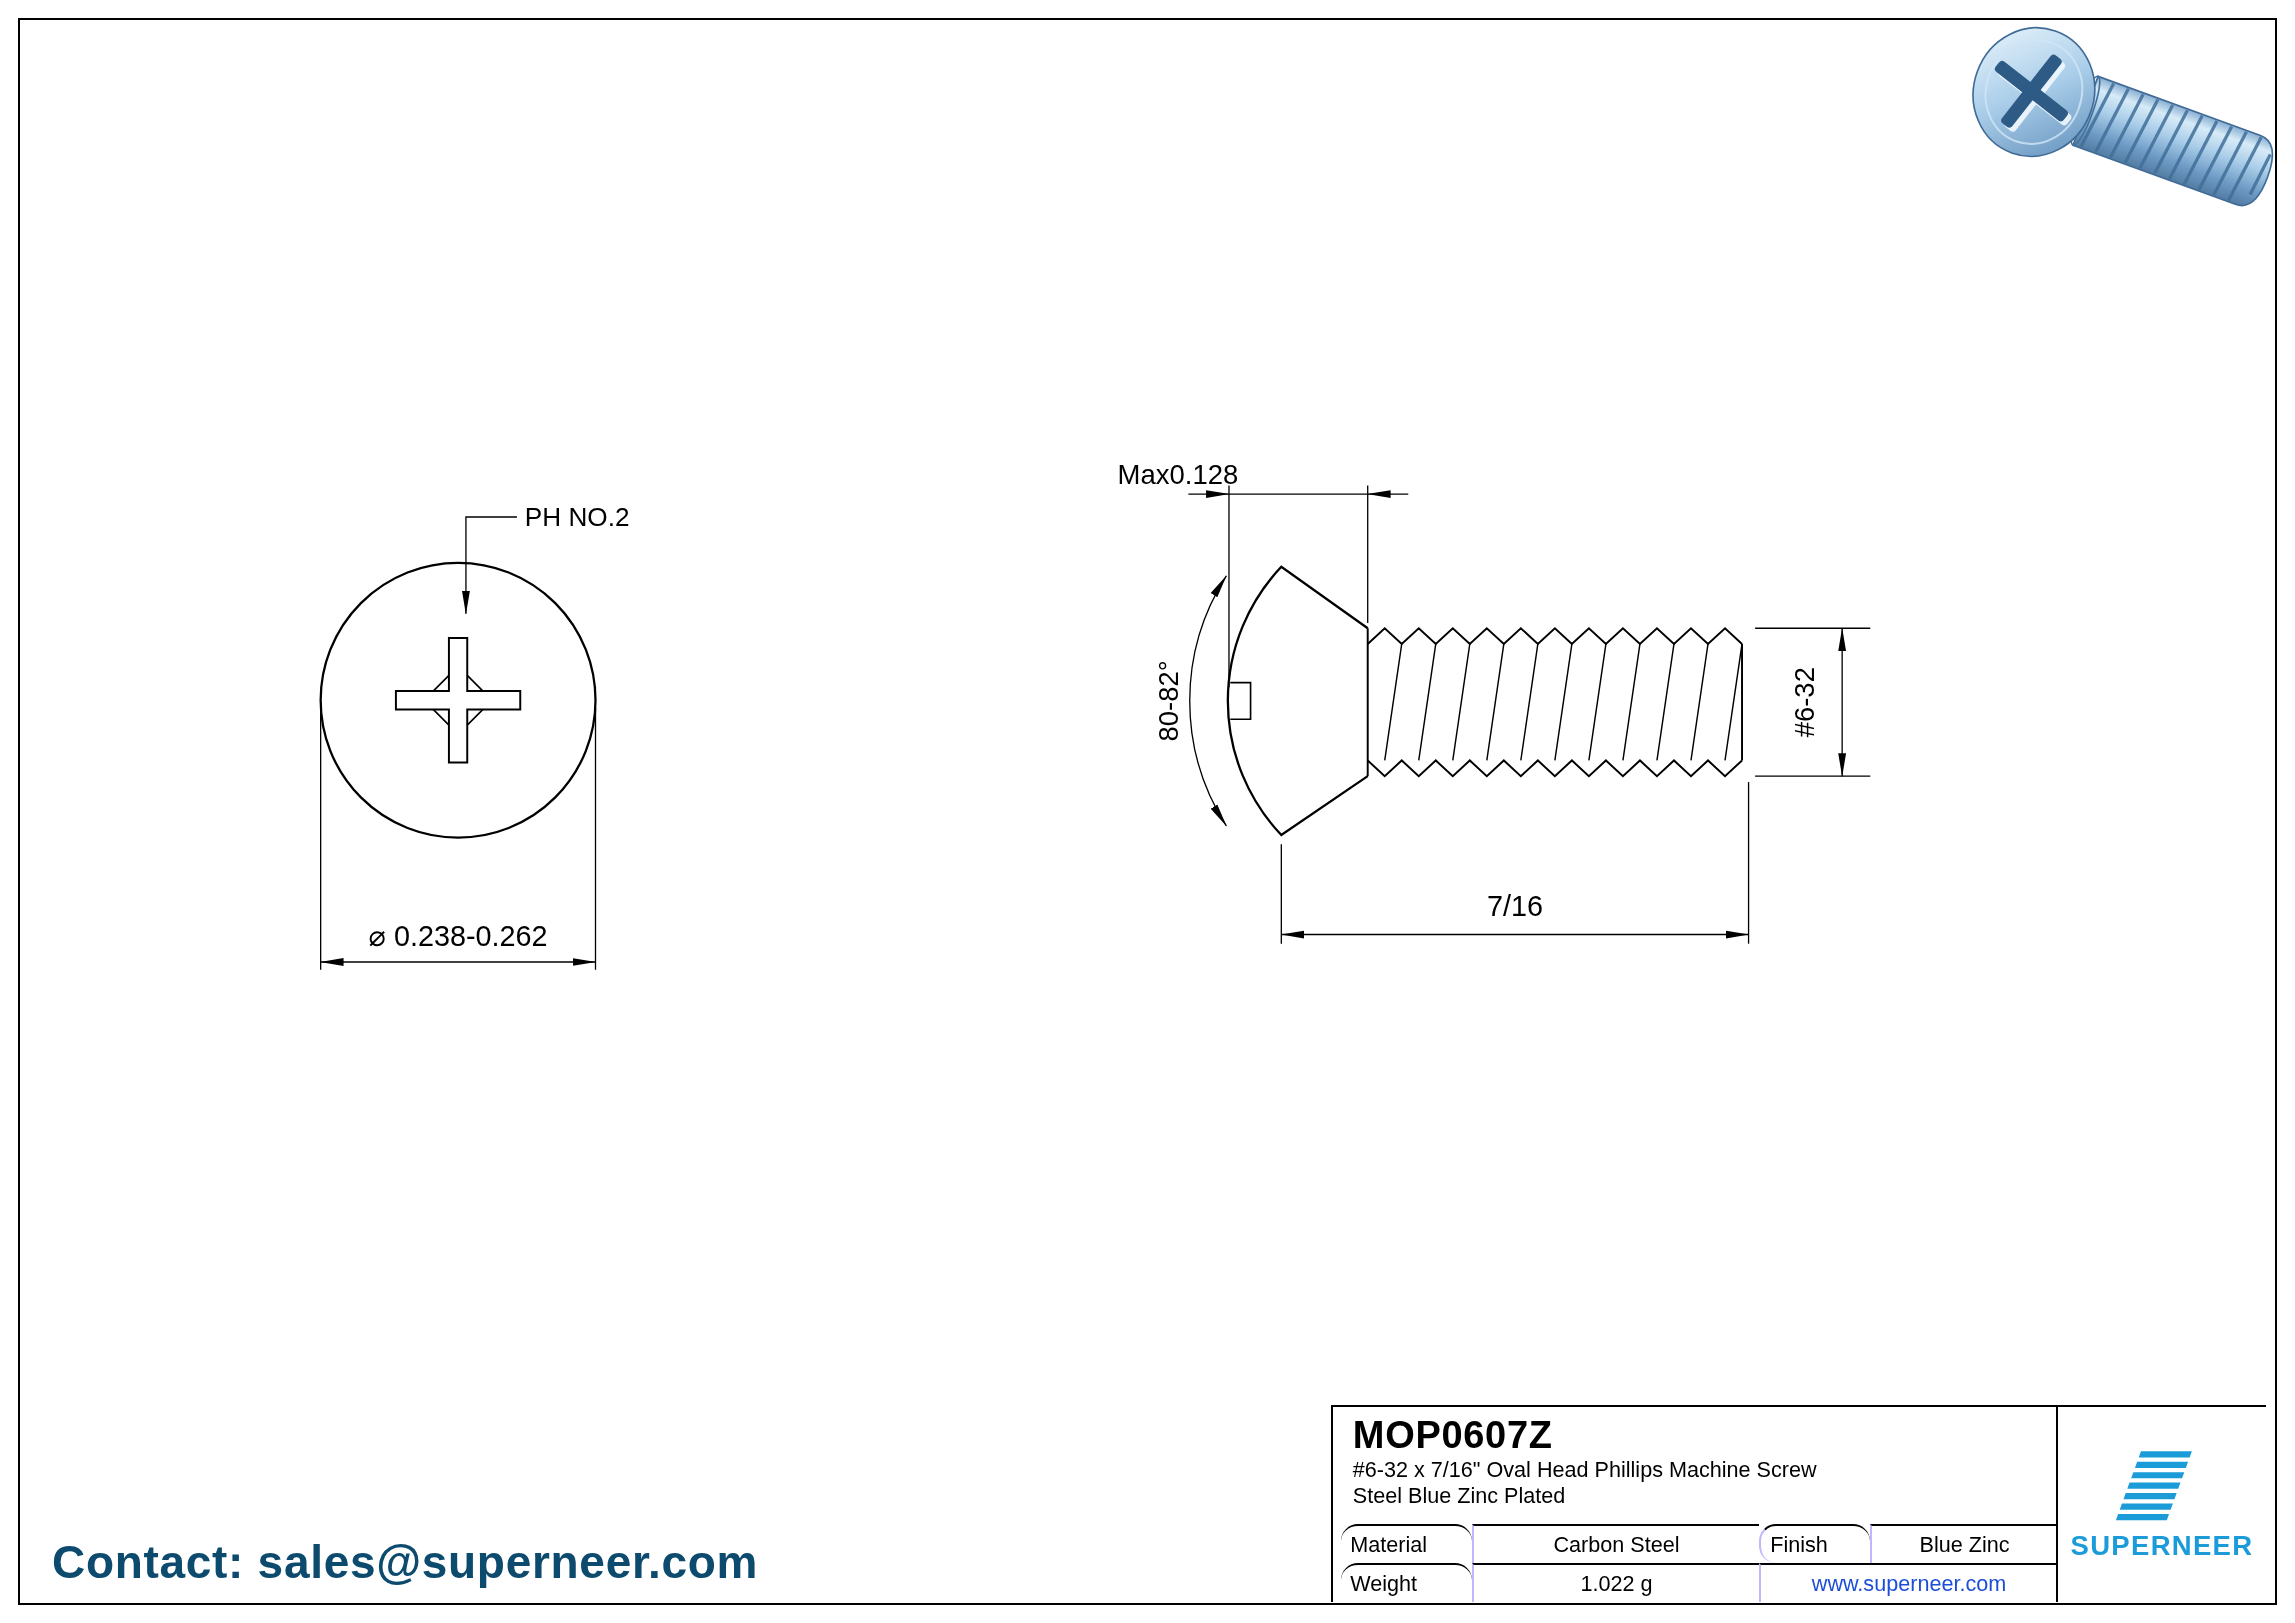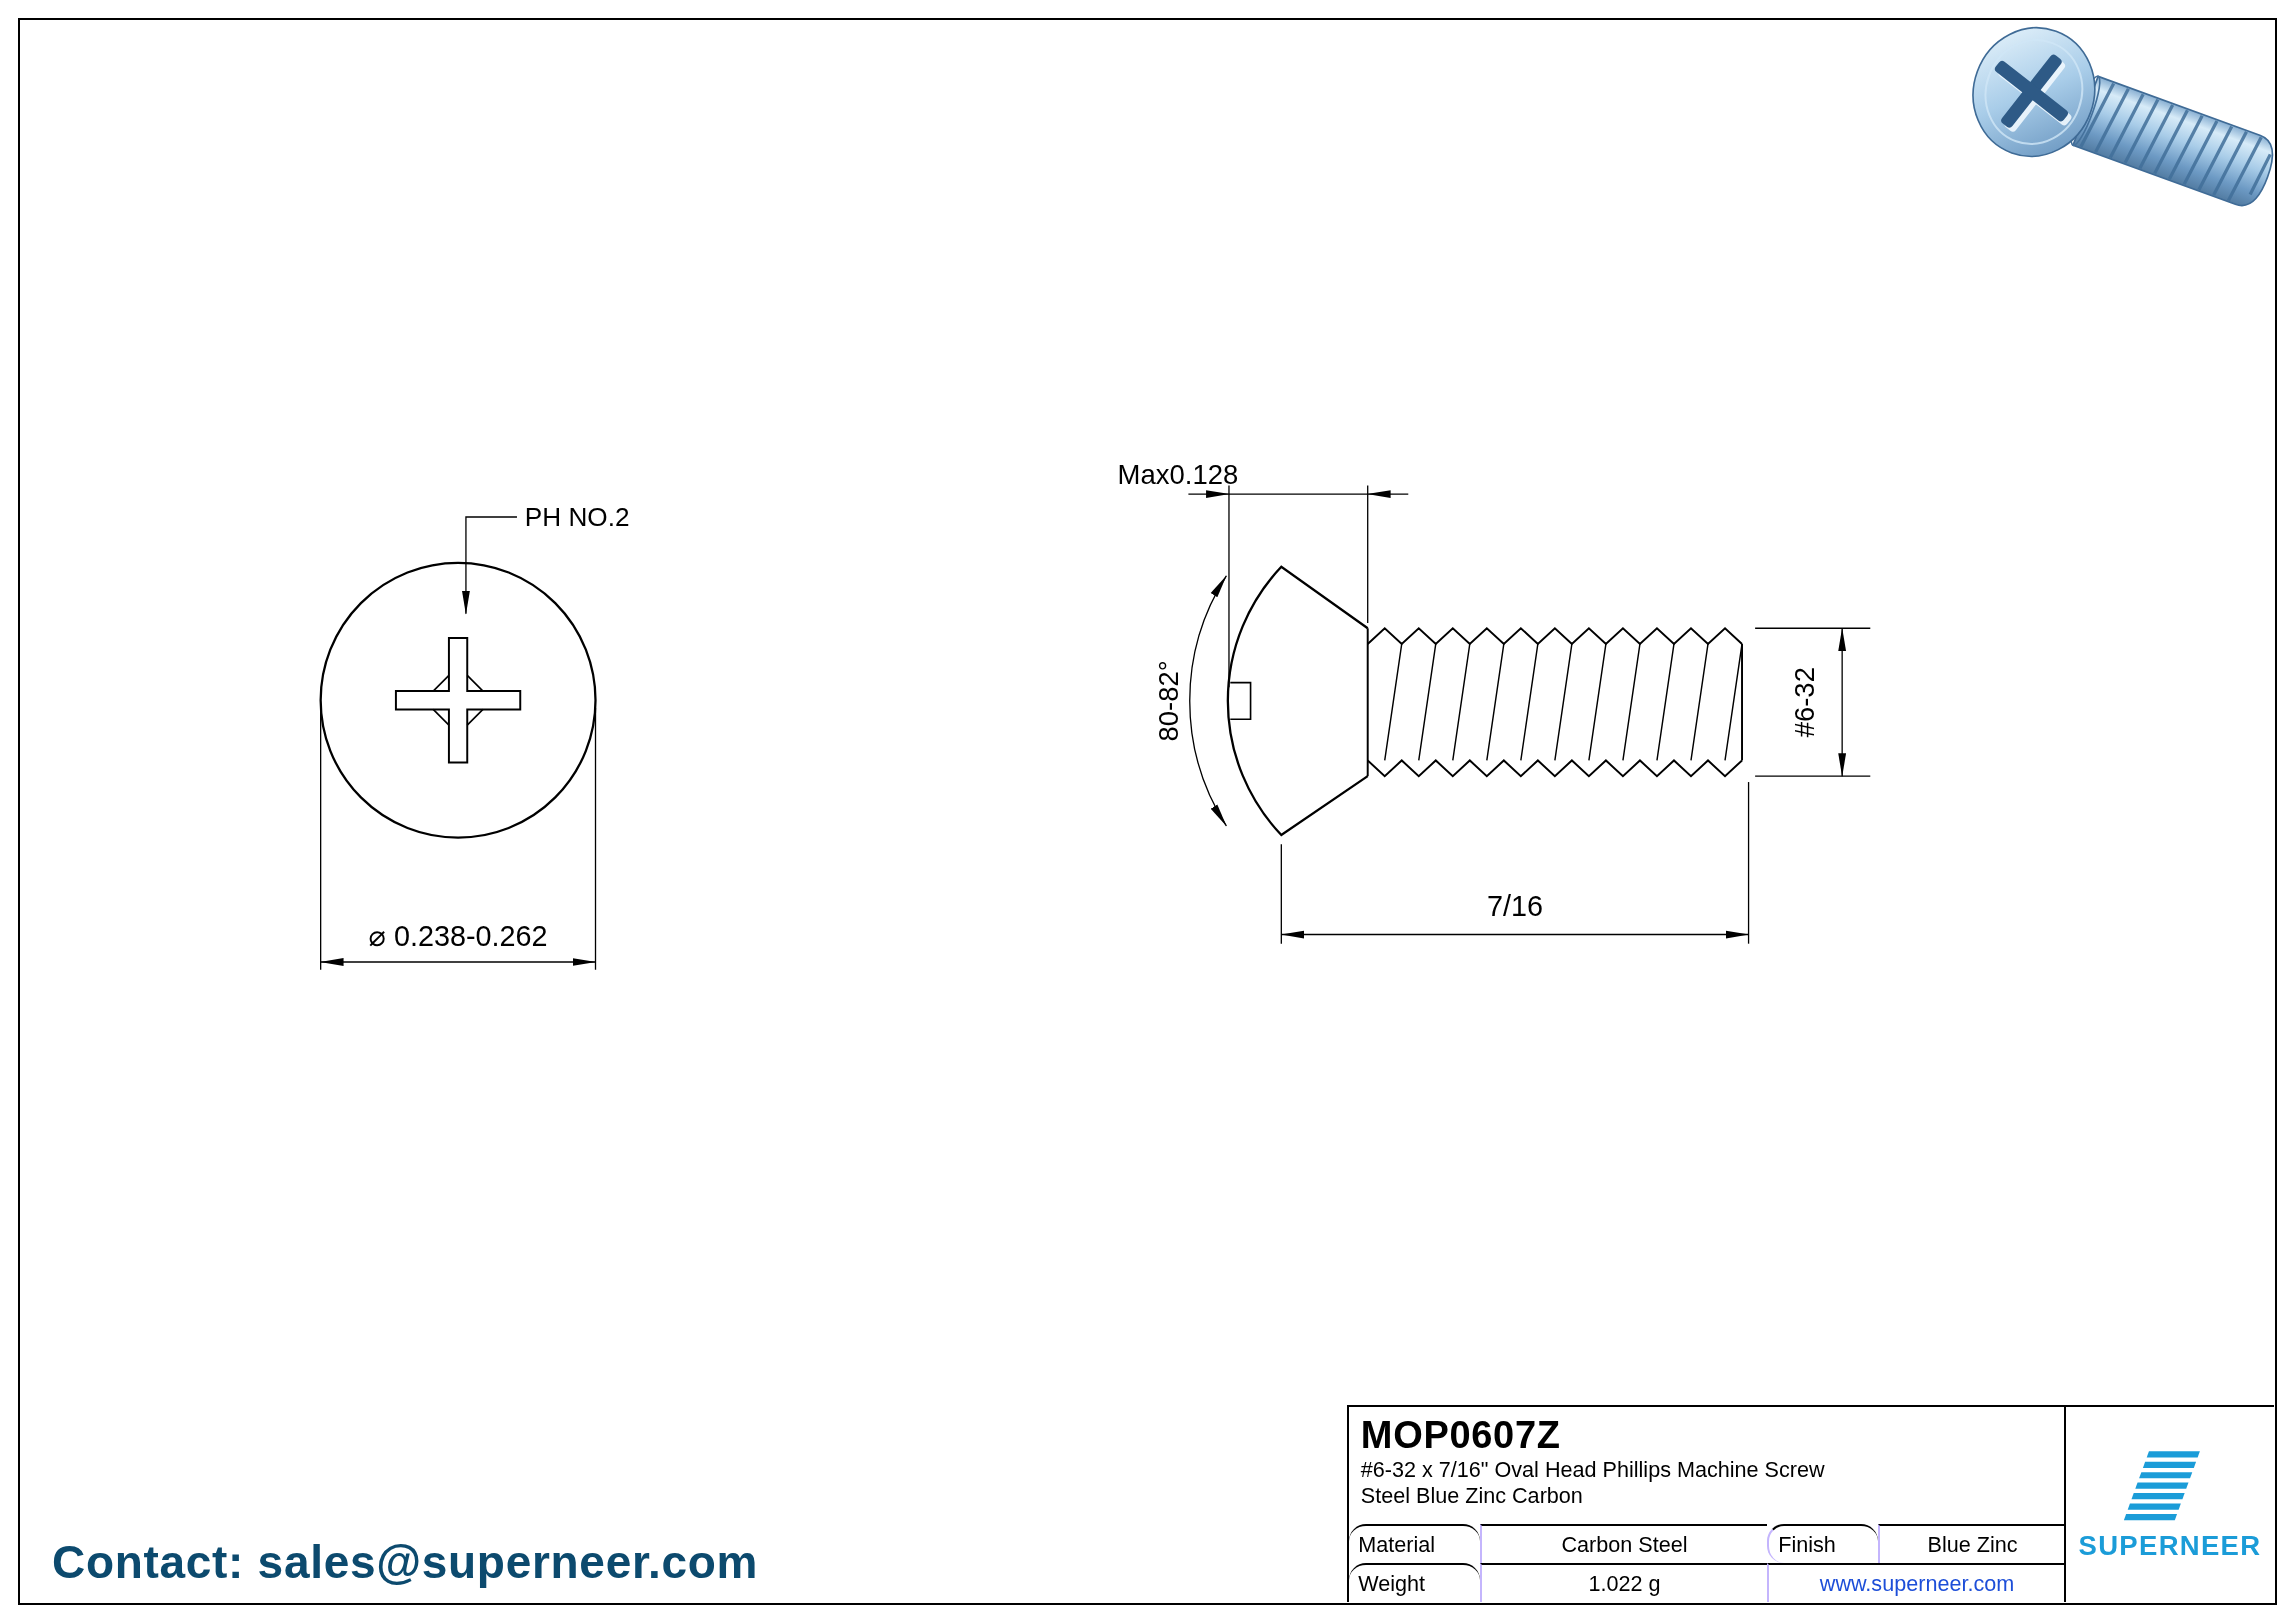--- a/index.html
+++ b/index.html
@@ -8,22 +8,22 @@
     font-family:"Liberation Sans",sans-serif;overflow:hidden;color:#000;
   }
   .frame{position:absolute;left:18.3px;top:18.3px;right:18.3px;bottom:18.3px;border:2.6px solid #000;}
   svg.drawing{position:absolute;left:0;top:0;}
   svg text{stroke:none;fill:#000;font-family:"Liberation Sans","DejaVu Sans",sans-serif;}
   .contact{
     position:absolute;left:52px;top:1535px;font-size:46px;font-weight:bold;
     color:#0c4a6e;letter-spacing:0.7px;
   }
   .title-block{
-    position:absolute;right:21px;bottom:21px;width:925px;height:195px;
-    border-left:2px solid #000;border-top:2px solid #000;display:flex;background:#fff;
+    position:absolute;right:29px;bottom:21px;width:925px;height:195px;
+    border-left:2px solid #000;border-top:2px solid #000;display:flex;background:#fff;padding-left:8px;
   }
   .tb-left{width:715px;display:flex;flex-direction:column;}
   .tb-header{flex:1;padding:6.5px 0 0 11.8px;overflow:hidden;}
   .part-number{font-size:38px;font-weight:bold;letter-spacing:0.7px;line-height:43px;}
   .tb-desc{font-size:21.6px;line-height:26px;}
   .tb-table{display:grid;grid-template-columns:131px 287px 111px 187px;}
   .cell{height:37px;display:flex;align-items:center;border-top:2px solid #000;font-size:21.6px;background:#fff;}
   .cell.lab{padding-left:9.2px;border-radius:17px;}
   .cell.val{justify-content:center;}
   .bl{border-left:2px solid #c4b5fd;}
@@ -137,21 +137,21 @@
     </g>
   </svg>
 
   <div class="contact">Contact: sales@superneer.com</div>
 
   <div class="title-block">
     <div class="tb-left">
       <div class="tb-header">
         <div class="part-number">MOP0607Z</div>
         <div class="tb-desc">#6-32 x 7/16" Oval Head Phillips Machine Screw</div>
-        <div class="tb-desc">Steel Blue Zinc Carbon</div>
+        <div class="tb-desc">Steel Blue Zinc Plated</div>
       </div>
       <div class="tb-table">
         <div class="cell lab">Material</div>
         <div class="cell val bl">Carbon Steel</div>
         <div class="cell lab bl">Finish</div>
         <div class="cell val bl">Blue Zinc</div>
         <div class="cell lab">Weight</div>
         <div class="cell val bl">1.022 g</div>
         <div class="cell val bl span2 website">www.superneer.com</div>
       </div>

